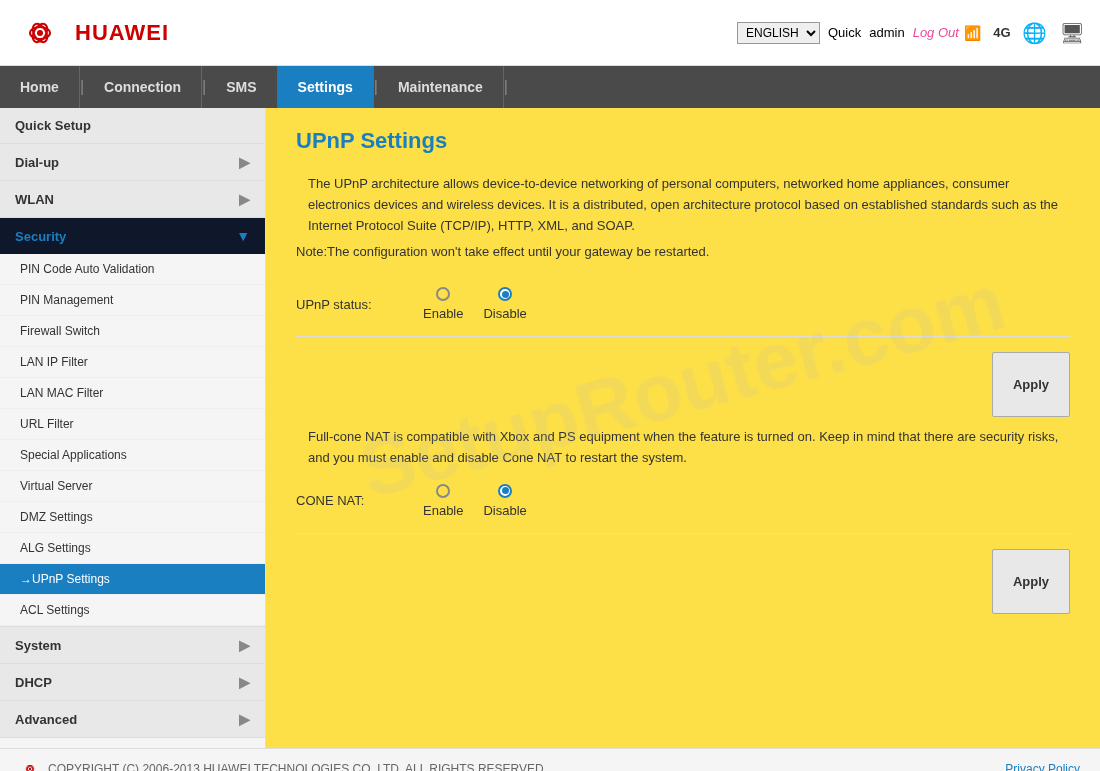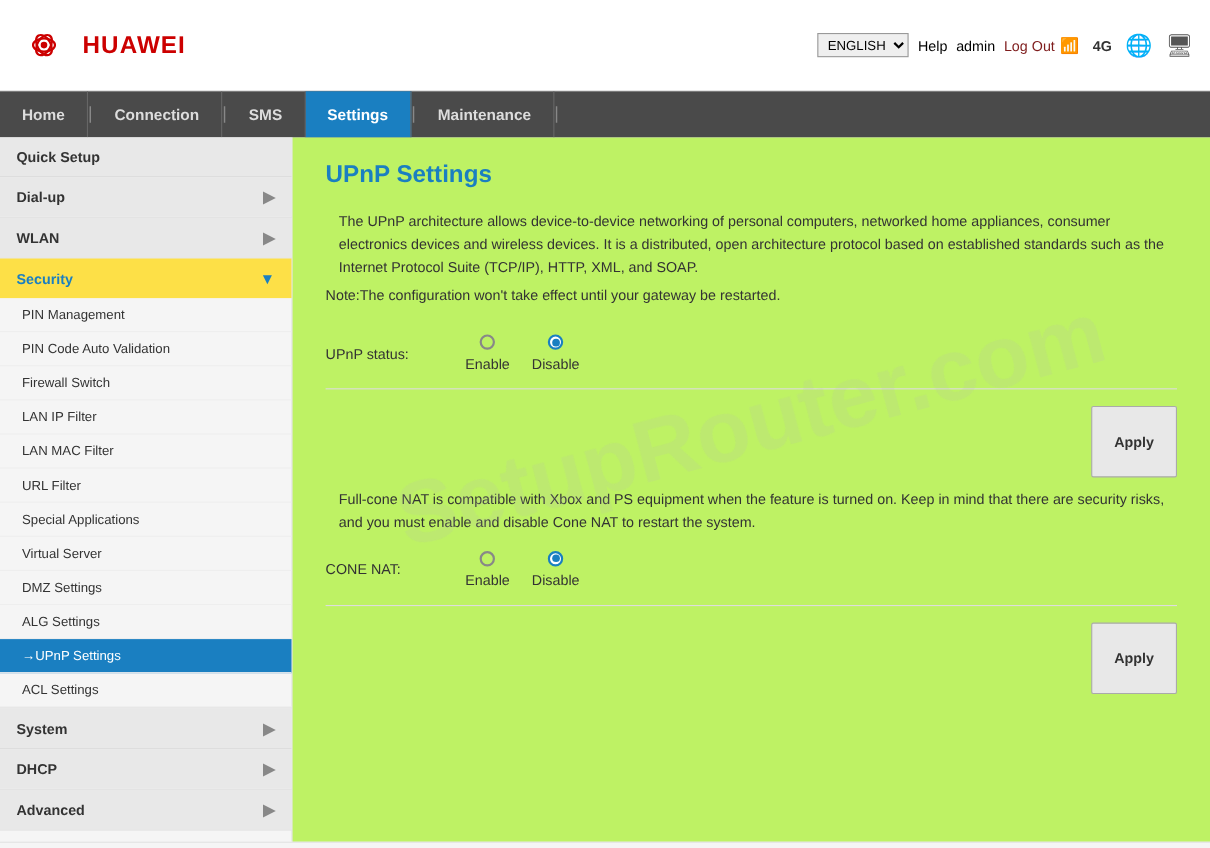--- a/index.html
+++ b/index.html
@@ -1,21 +1,21 @@
 <!DOCTYPE html>
 <html><head>
   <meta charset="utf-8">
   <style>
     * { margin: 0; padding: 0; box-sizing: border-box; }
     body { font-family: Arial, sans-serif; font-size: 13px; background: #f0f0f0; width: 1100px; min-height: 771px; }
 
     
     .top-bar {
       background: #fff;
-      height: 83px;
+      height: 66px;
       display: flex;
       align-items: center;
       justify-content: space-between;
       padding: 0 15px;
       border-bottom: 1px solid #ddd;
     }
     .logo-area {
       display: flex;
       align-items: center;
       gap: 10px;
@@ -108,21 +108,21 @@
       font-weight: bold;
       font-size: 13px;
       color: #333;
       display: flex;
       justify-content: space-between;
       align-items: center;
       cursor: pointer;
     }
     .sidebar-header.active-section {
       color: #1a7fc1;
-      background: #fde047;
+      background: #0f172a;
     }
     .sidebar-sub-item {
       padding: 8px 20px;
       font-size: 12px;
       color: #333;
       cursor: pointer;
       border-bottom: 1px solid #eee;
     }
     .sidebar-sub-item.active {
       background: #1a7fc1;
@@ -130,21 +130,21 @@
     }
     .chevron {
       font-size: 14px;
       color: #888;
     }
     .chevron.active-section { color: #1a7fc1; }
 
     
     .content-area {
       flex: 1;
-      background: #bef264;
+      background: #fde047;
       padding: 20px 30px;
       overflow-y: auto;
     }
     .page-title {
       font-size: 22px;
       font-weight: bold;
       color: #1a7fc1;
       margin-bottom: 20px;
     }
     .description-text {
@@ -272,23 +272,23 @@
       <ellipse cx="25" cy="20" rx="10" ry="6" fill="none" stroke="#cc0000" stroke-width="2" transform="rotate(120 25 20)"></ellipse>
       <circle cx="25" cy="20" r="3" fill="#cc0000"></circle>
     </svg>
     <span class="logo-text">HUAWEI</span>
   </div>
   <div class="top-right">
     <div class="top-right-top">
       <select class="lang-select">
         <option>ENGLISH</option>
       </select>
-      <span style="cursor:pointer;">Help</span>
+      <span style="cursor:pointer;">Quick</span>
       <span>admin</span>
-      <span style="cursor:pointer; color:#7f1d1d;">Log Out</span>
+      <span style="cursor:pointer; color:#ec4899;font-style:italic;">Log Out</span>
     </div>
     <div class="top-right-icons">
       <span class="signal-icon">📶</span>
       <span class="icon-4g">4G</span>
       <span class="globe-icon">🌐</span>
       <span class="monitor-icon">🖥</span>
     </div>
   </div>
 </div>
 
@@ -326,22 +326,22 @@
         <span>WLAN</span>
         <span class="chevron">▶</span>
       </div>
     </div>
 
     <div class="sidebar-section">
       <div class="sidebar-header active-section">
         <span style="color:#1a7fc1;">Security</span>
         <span class="chevron active-section">▼</span>
       </div>
+      <div class="sidebar-sub-item">PIN Code Auto Validation</div>
       <div class="sidebar-sub-item">PIN Management</div>
-      <div class="sidebar-sub-item">PIN Code Auto Validation</div>
       <div class="sidebar-sub-item">Firewall Switch</div>
       <div class="sidebar-sub-item">LAN IP Filter</div>
       <div class="sidebar-sub-item">LAN MAC Filter</div>
       <div class="sidebar-sub-item">URL Filter</div>
       <div class="sidebar-sub-item">Special Applications</div>
       <div class="sidebar-sub-item">Virtual Server</div>
       <div class="sidebar-sub-item">DMZ Settings</div>
       <div class="sidebar-sub-item">ALG Settings</div>
       <div class="sidebar-sub-item active">→UPnP Settings</div>
       <div class="sidebar-sub-item">ACL Settings</div>

